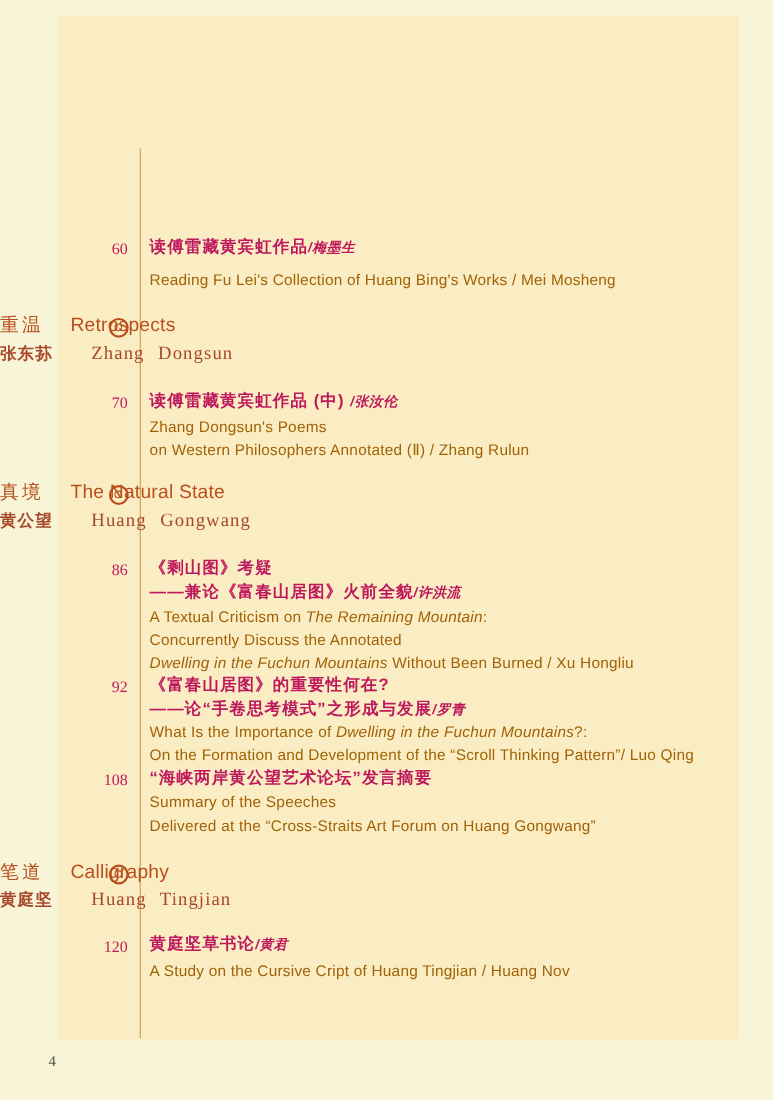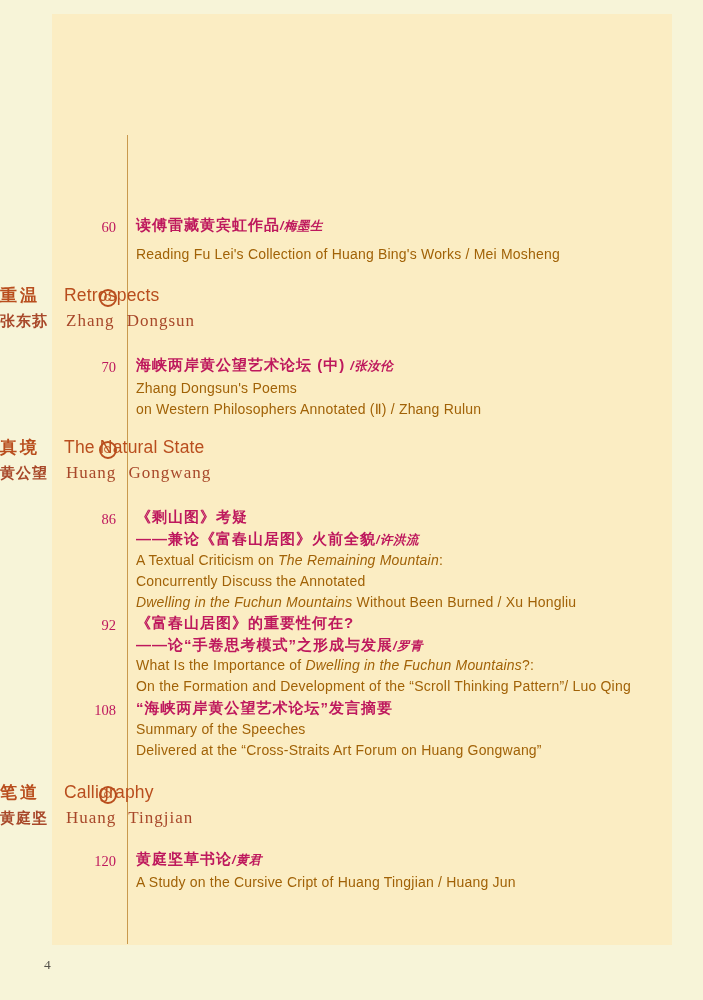--- a/index.html
+++ b/index.html
@@ -32,23 +32,23 @@
   .it { font-style:italic;margin-top:41px; }
   .bullseye {
     position:absolute; left:99px; width:14px; height:14px;
     border:2px solid #b94e1e; border-radius:50%;
   }
   .bullseye::after {
     content:""; position:absolute; left:3px; top:3px; width:5px; height:5px;
     border:1.5px solid #b94e1e; border-radius:50%;
   }
   .sec1 { display:flex; gap:24px; align-items:baseline; color:#b94e1e; }
-  .sec-zh { font-weight:bold; font-size:17px; letter-spacing:3px; }
+  .sec-zh { font-weight:normal; font-size:17px; letter-spacing:3px; }
   .sec-en { font-size:17.5px; font-weight:500; letter-spacing:0.2px; }
-  .sec2 { display:flex; gap:18px; align-items:baseline; color:#a8482a; }
+  .sec2 { display:flex; gap:35px; align-items:baseline; color:#a8482a; }
   .sec-name-zh { font-size:15px; font-weight:bold; letter-spacing:1px; }
   .sec-name-en {
     font-family:"Liberation Serif", serif; font-size:17px;
     letter-spacing:1px; word-spacing:7px;
   }
   .pagenum {
     position:absolute; left:44px; top:957px;
     font-family:"Liberation Serif", serif; font-size:13.5px; color:#55524a;
   }
 </style>
@@ -67,21 +67,21 @@
   <div class="line sec1" style="top:285px">
     <span class="sec-zh">重温</span>
     <span class="sec-en">Retrospects</span>
   </div>
   <div class="line sec2" style="top:310px">
     <span class="sec-name-zh">张东荪</span>
     <span class="sec-name-en">Zhang Dongsun</span>
   </div>
 
   <div class="num" style="top:359px">70</div>
-  <div class="line zh" style="top:356px"><span>海峡两岸黄公望艺术论坛 (中) </span><span class="zh-author">/张汝伦</span></div>
+  <div class="line zh" style="top:356px"><span>读傅雷藏黄宾虹作品 (中) </span><span class="zh-author">/张汝伦</span></div>
   <div class="line en" style="top:380px">Zhang Dongsun's Poems</div>
   <div class="line en" style="top:401px">on Western Philosophers Annotated (Ⅱ) / Zhang Rulun</div>
 
   <span class="bullseye" style="top:441px"></span>
   <div class="line sec1" style="top:437px">
     <span class="sec-zh">真境</span>
     <span class="sec-en">The Natural State</span>
   </div>
   <div class="line sec2" style="top:462px">
     <span class="sec-name-zh">黄公望</span>
@@ -111,16 +111,16 @@
     <span class="sec-zh">笔道</span>
     <span class="sec-en">Calligraphy</span>
   </div>
   <div class="line sec2" style="top:807px">
     <span class="sec-name-zh">黄庭坚</span>
     <span class="sec-name-en">Huang Tingjian</span>
   </div>
 
   <div class="num" style="top:853px">120</div>
   <div class="line zh" style="top:850px"><span>黄庭坚草书论</span><span class="zh-author">/黄君</span></div>
-  <div class="line en" style="top:874px">A Study on the Cursive Cript of Huang Tingjian / Huang Jun</div>
+  <div class="line en" style="top:874px">A Study on the Cursive Cript of Huang Tingjian / Huang Nov</div>
 
   <div class="pagenum">4</div>
 </div>
 
 </body></html>

